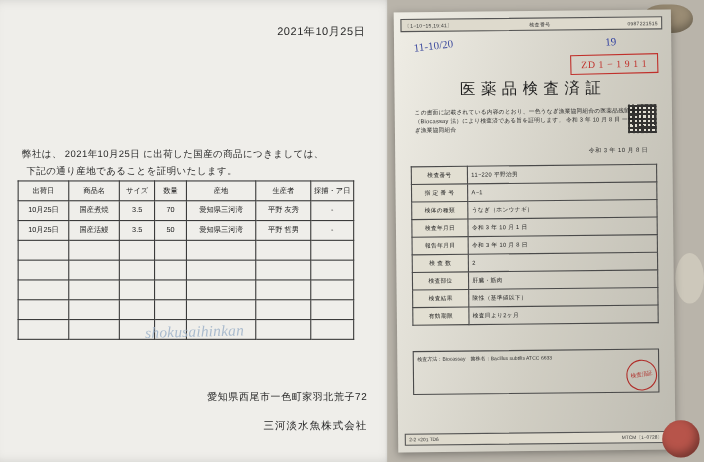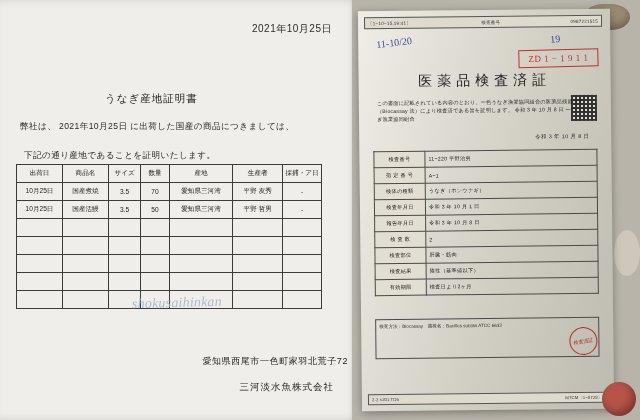--- a/index.html
+++ b/index.html
@@ -29,21 +29,21 @@
   .l-addr{
     position:absolute;left:26px;top:56px;
     font-size:9.5px;color:#2a2a2a;letter-spacing:4px;
   }
   .l-addr .hon{margin-left:42px;letter-spacing:0;}
   .l-title{
     position:absolute;left:105px;top:92px;
     font-size:10.5px;color:#232323;letter-spacing:1px;
   }
   .l-body1{
-    position:absolute;left:20px;top:121px;
+    position:absolute;left:20px;top:135px;
     font-size:8.6px;color:#2a2a2a;letter-spacing:.4px;
   }
   .l-body2{
     position:absolute;left:24px;top:138px;
     font-size:8.6px;color:#2a2a2a;letter-spacing:.4px;margin-top:12px;
   }
 
   
   .l-table{
     position:absolute;left:16px;top:164px;width:306px;
@@ -67,21 +67,21 @@
   .watermark{
     position:absolute;left:132px;top:295px;
     font-size:14px;color:#9fb3c9;
     font-family:"Liberation Serif", serif;
     font-style:italic;
     opacity:.85;
     letter-spacing:.2px;
     transform:rotate(-1.5deg);
   }
   .l-foot1{
-    position:absolute;right:12px;bottom:52px;
+    position:absolute;right:26px;bottom:52px;
     font-size:9px;color:#252525;letter-spacing:.6px;
   }
   .l-foot2{
     position:absolute;right:26px;bottom:26px;
     font-size:9.5px;color:#252525;letter-spacing:1px;margin-left:18px;
   }
 
   
   .doc-right{
     position:absolute;left:352px;top:0;width:288px;height:420px;
@@ -176,21 +176,20 @@
 </head>
 <body>
 
 <div class="stage">
 
   <div class="doc-left">
 
     <div class="l-date">2021年10月25日</div>
 
 
-    <div class="l-title">うなぎ産地証明書</div>
 
     <div class="l-body1">弊社は、 2021年10月25日 に出荷した国産の商品につきましては、</div>
     <div class="l-body2">下記の通り産地であることを証明いたします。</div>
 
     <table class="l-table">
       <thead>
         <tr>
           <th class="col0">出荷日</th>
           <th class="col1">商品名</th>
           <th class="col2">サイズ</th>

